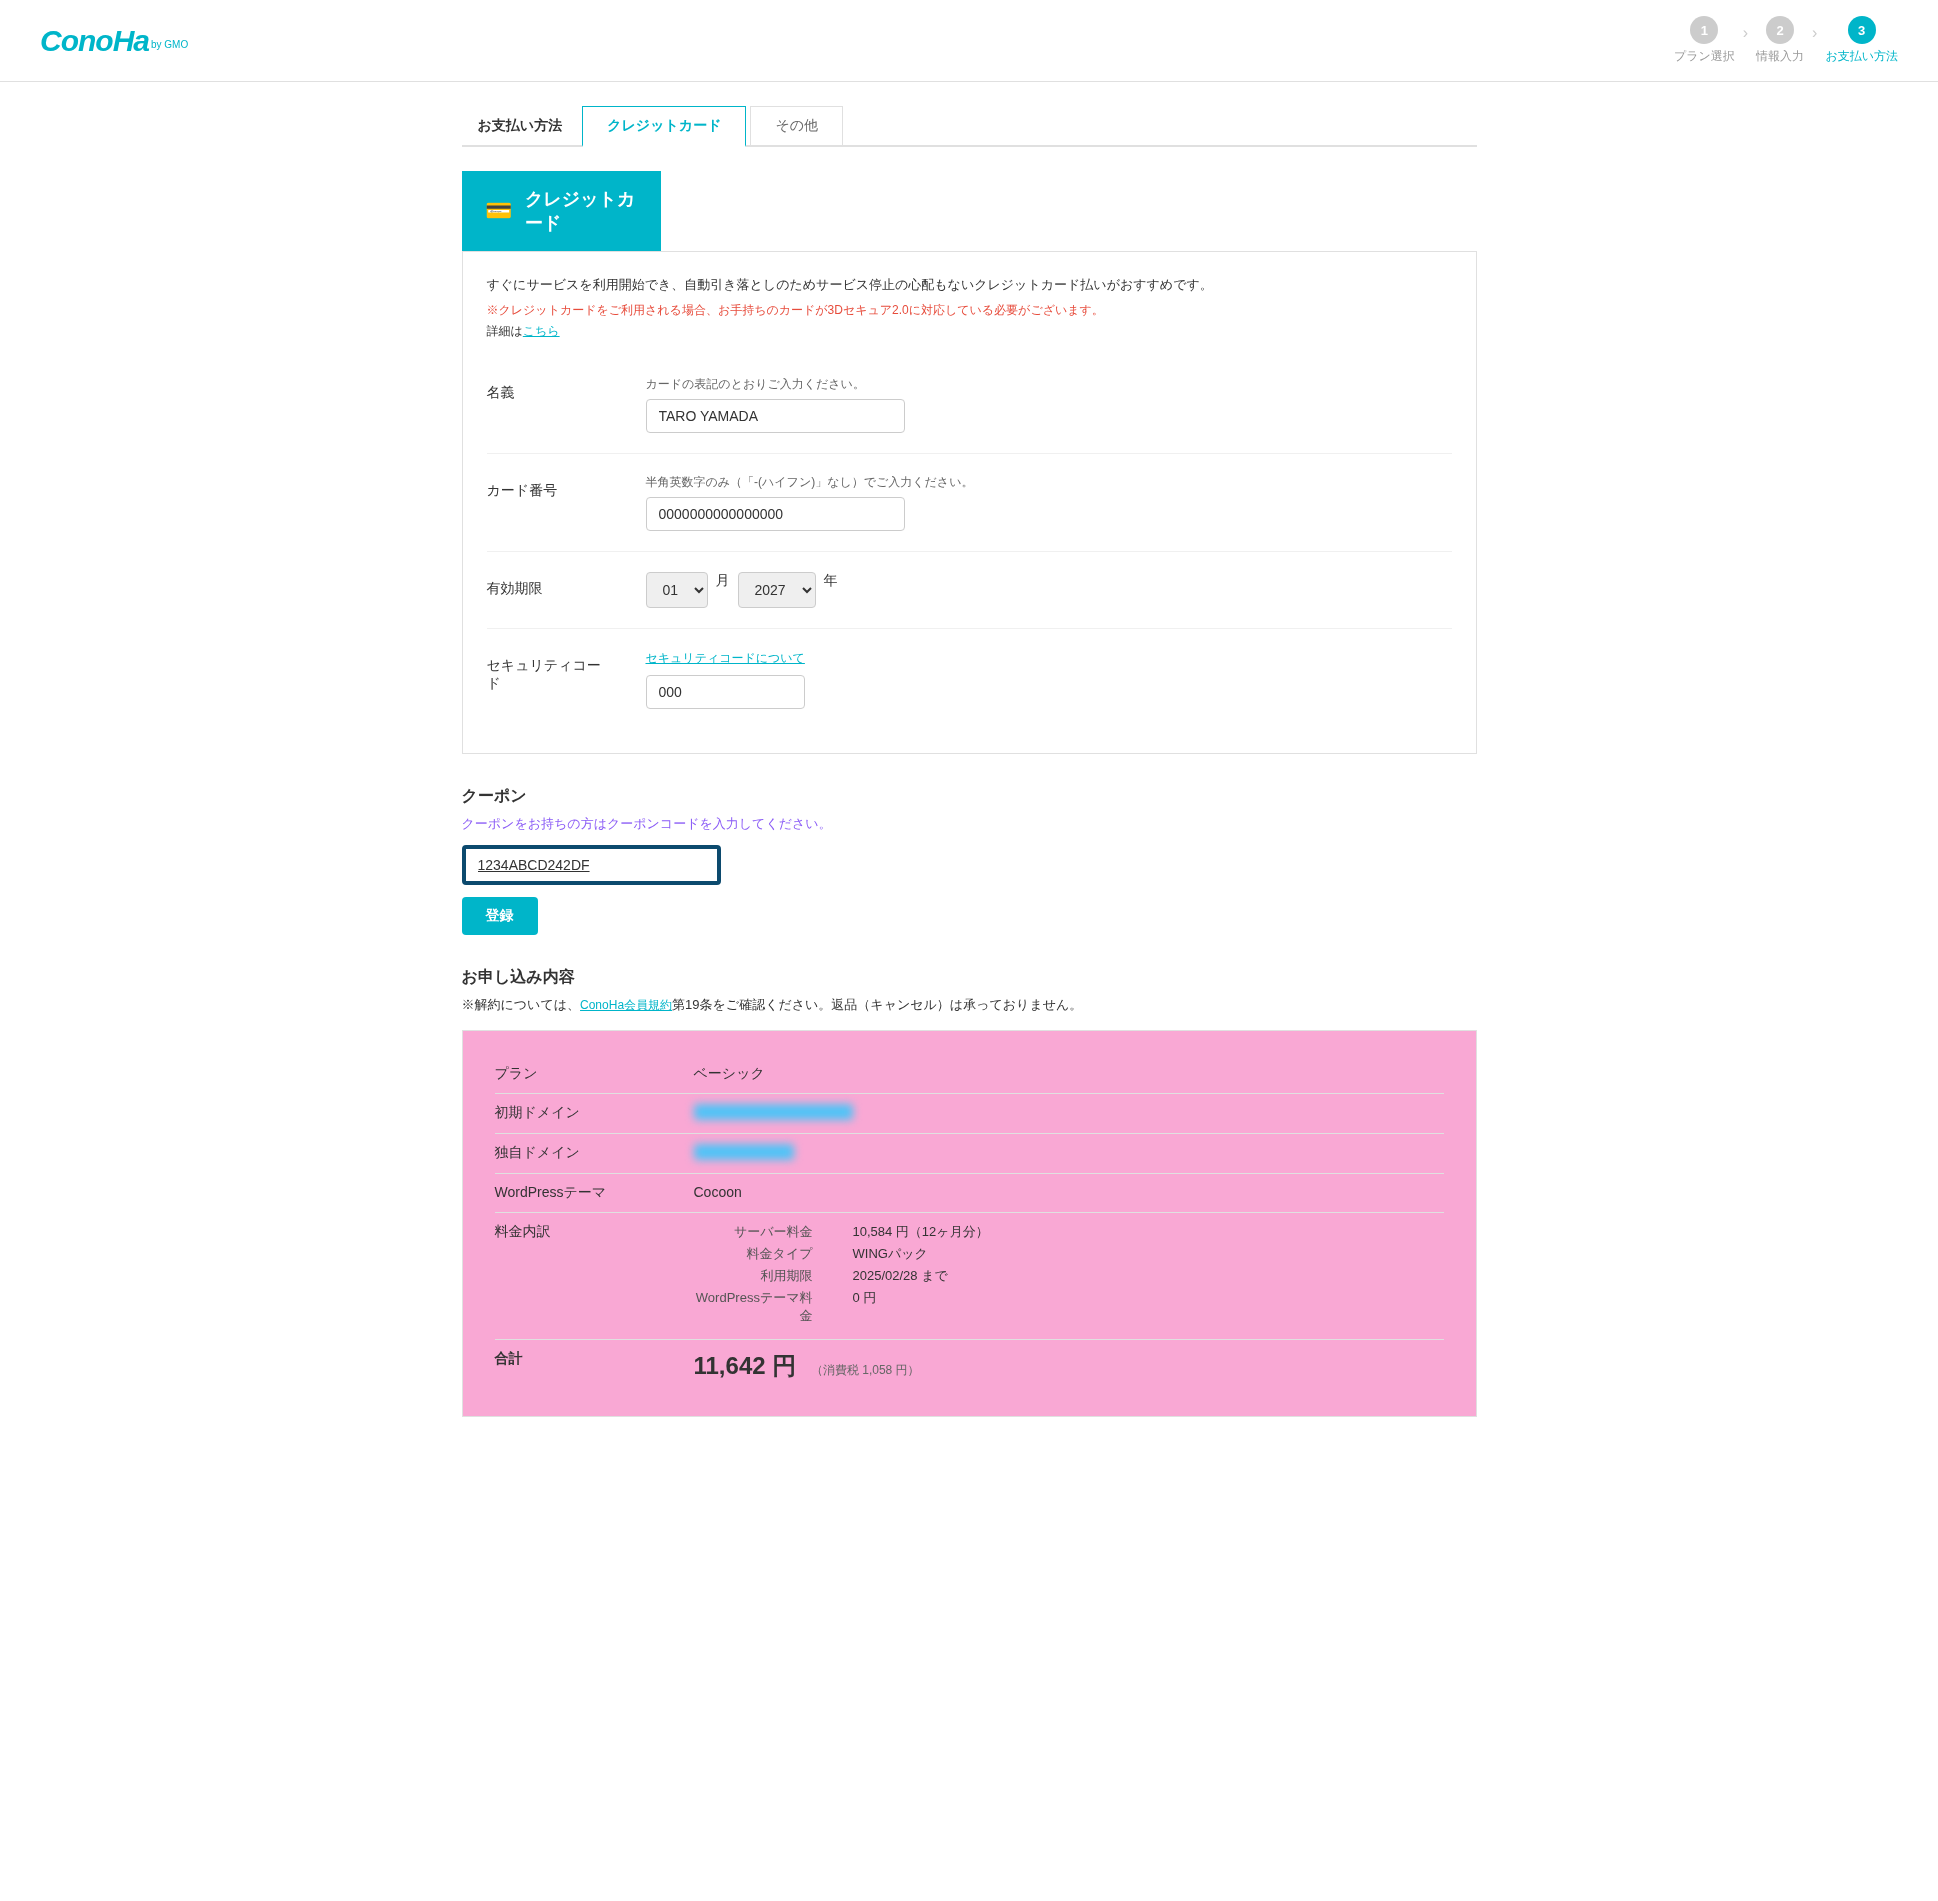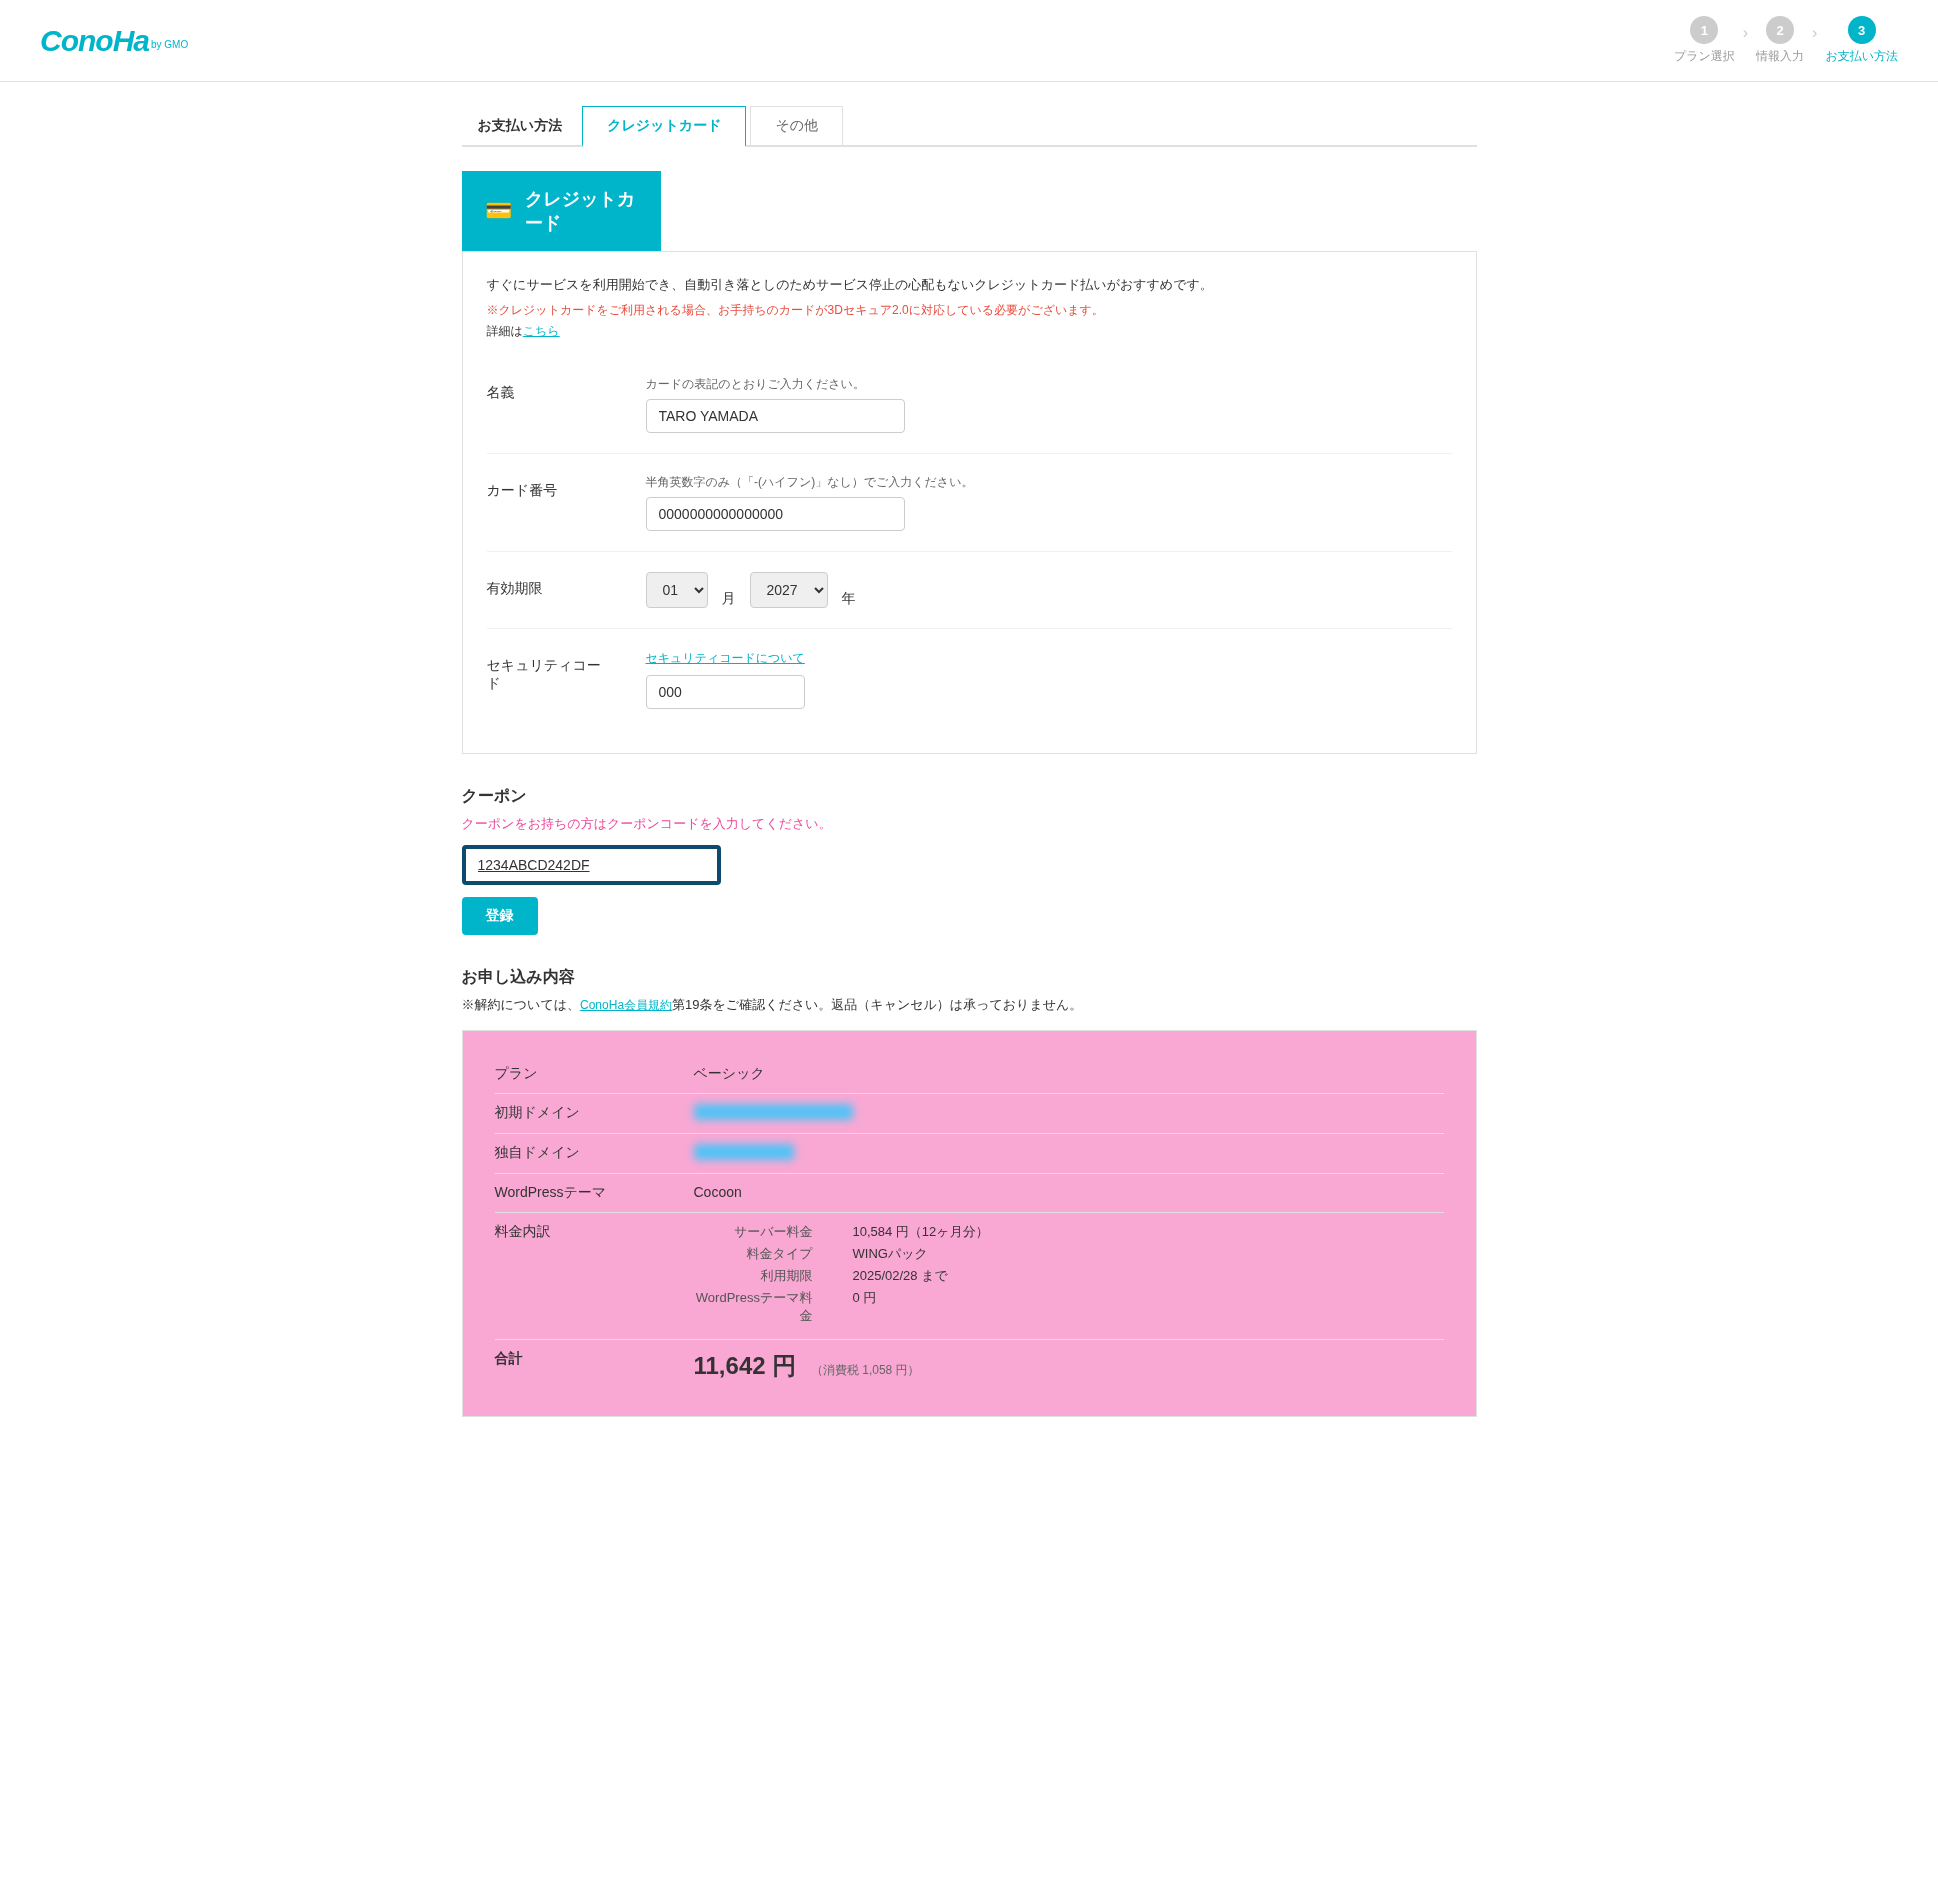--- a/index.html
+++ b/index.html
@@ -179,22 +179,22 @@
       width: 259px;
       padding: 8px 12px;
       border: 1px solid #ccc;
       border-radius: 4px;
       font-size: 14px;
       color: #333;
     }
 
     .expiry-row {
       display: flex;
-      align-items: flex-end;
-      gap: 14px;
+      align-items: flex-start;
+      gap: 8px;
     }
     .expiry-select {
       padding: 8px 12px;
       border: 1px solid #ccc;
       border-radius: 4px;
       font-size: 14px;
       color: #333;
       appearance: auto;
     }
     .expiry-unit {
@@ -206,21 +206,21 @@
     .coupon-section {
       margin-bottom: 32px;
     }
     .coupon-section h3 {
       font-size: 16px;
       font-weight: bold;
       margin-bottom: 8px;
     }
     .coupon-desc {
       font-size: 13px;
-      color: #ec4899;
+      color: #8b5cf6;
       margin-bottom: 12px;
     }
     .coupon-input {
       width: 259px;
       padding: 8px 12px;
       border: 4px solid #0c4a6e;
       border-radius: 4px;
       font-size: 14px;
       color: #333;
       margin-bottom: 12px;

